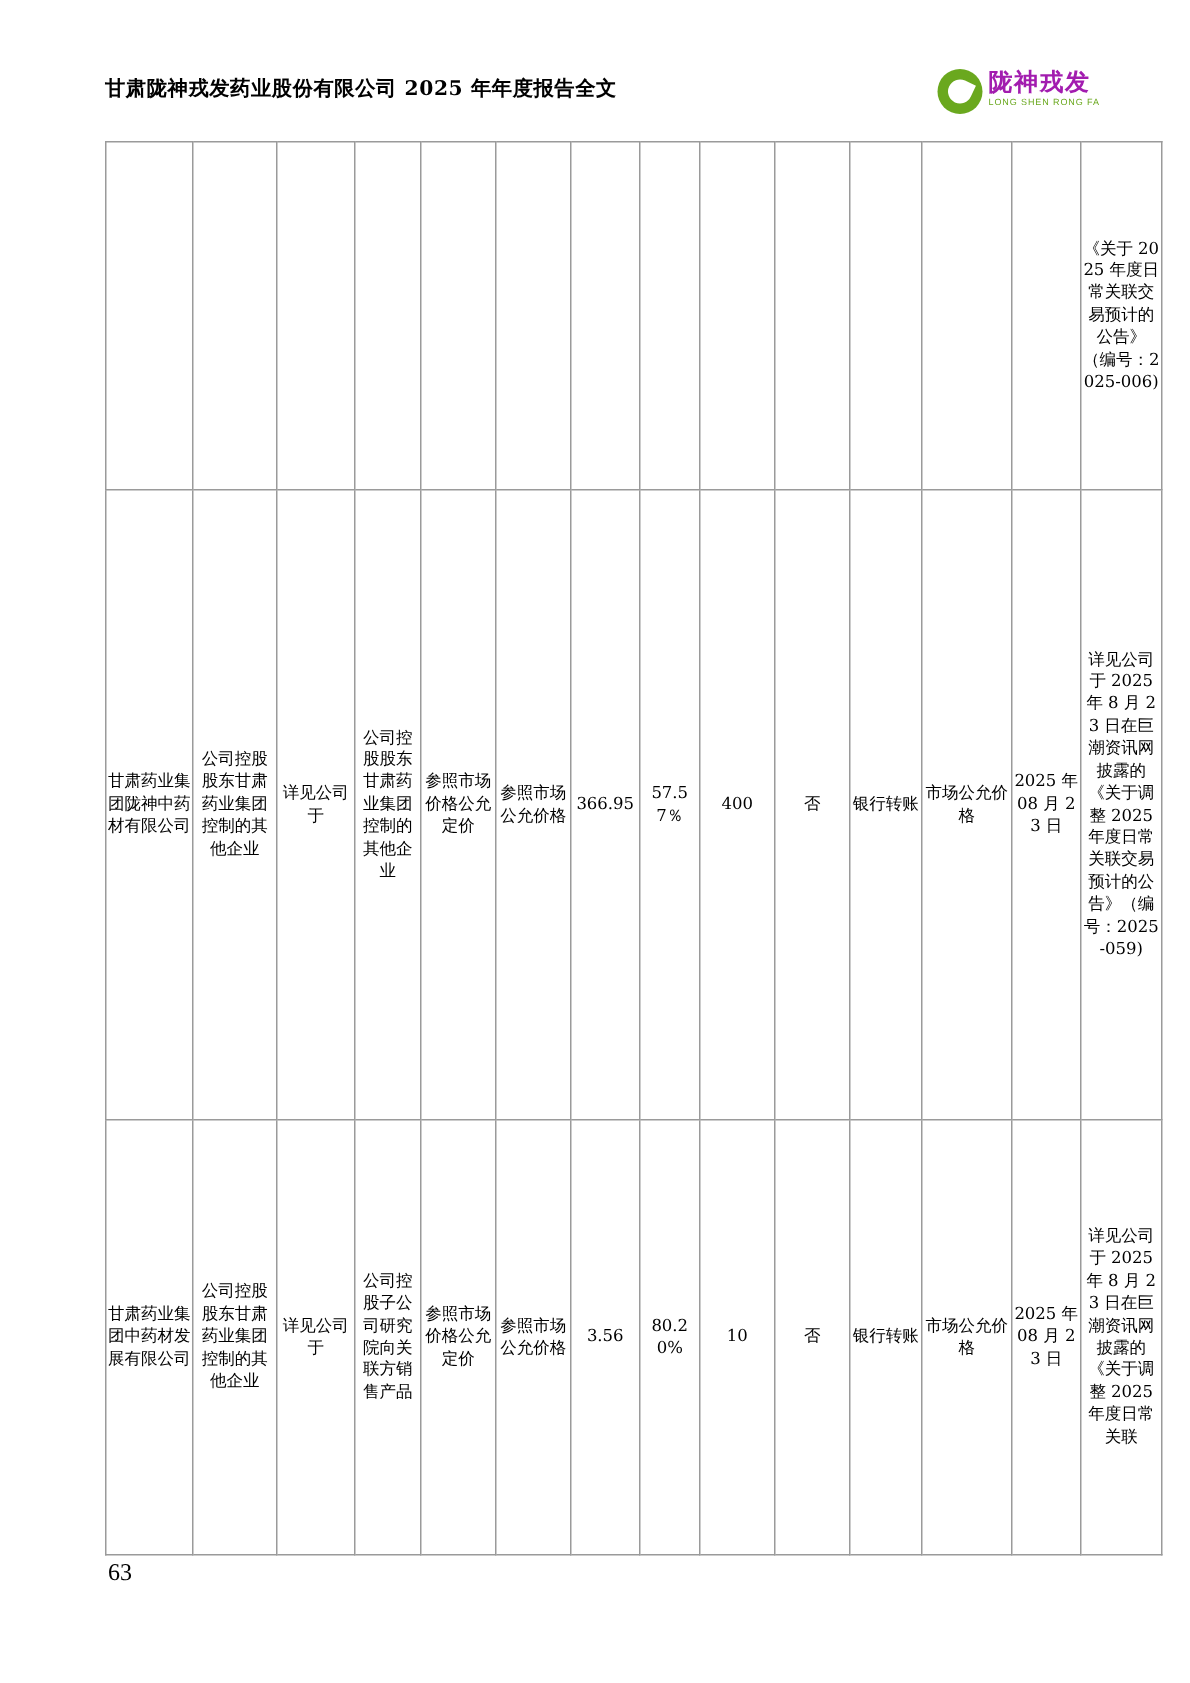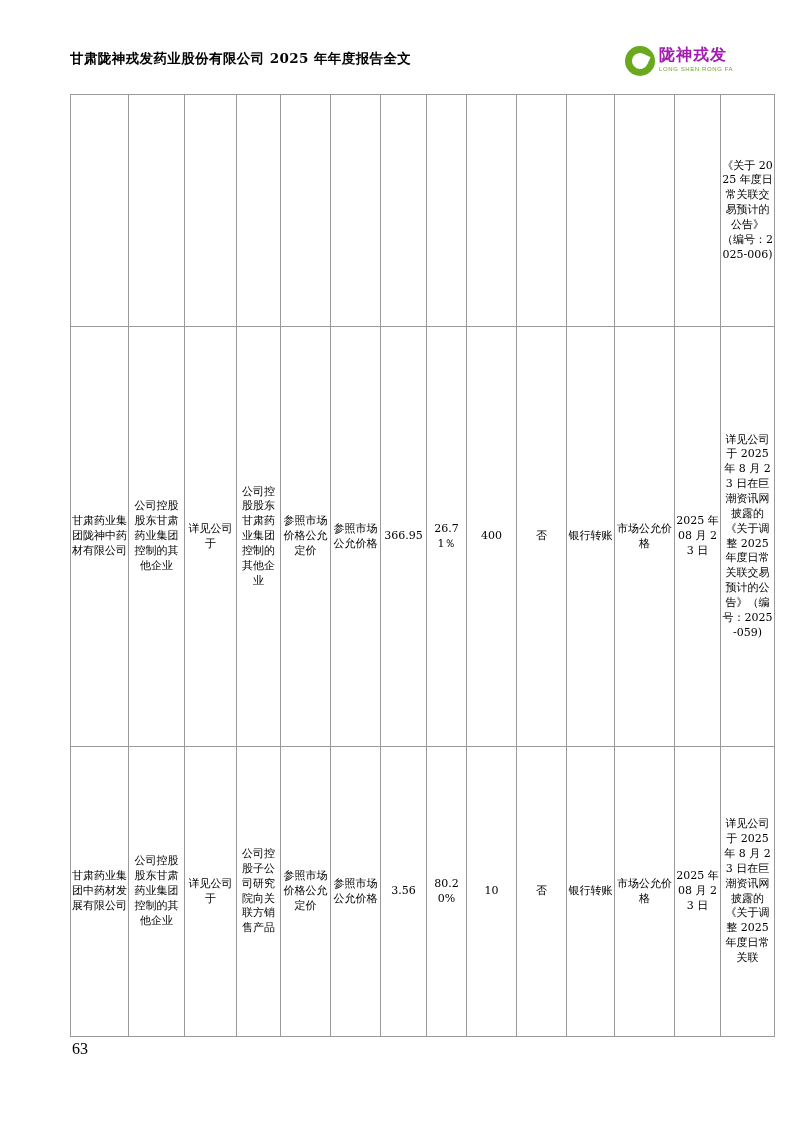--- a/index.html
+++ b/index.html
@@ -193,21 +193,21 @@
       </tr>
 
       <tr style="height:420px">
         <td>甘肃药业集团陇神中药材有限公司</td>
         <td>公司控股股东甘肃药业集团控制的其他企业</td>
         <td>详见公司于</td>
         <td>公司控股股东甘肃药业集团控制的其他企业</td>
         <td>参照市场价格公允定价</td>
         <td>参照市场公允价格</td>
         <td class="num">366.95</td>
-        <td class="num">26.71％</td>
+        <td class="num">57.57％</td>
         <td class="num">400</td>
         <td>否</td>
         <td>银行转账</td>
         <td>市场公允价格</td>
         <td>2025 年 08 月 23 日</td>
         <td>详见公司于 2025 年 8 月 23 日在巨潮资讯网披露的《关于调整 2025 年度日常关联交易预计的公告》（编号：2025-059)</td>
       </tr>
 
       <tr style="height:290px">
         <td>甘肃药业集团中药材发展有限公司</td>

